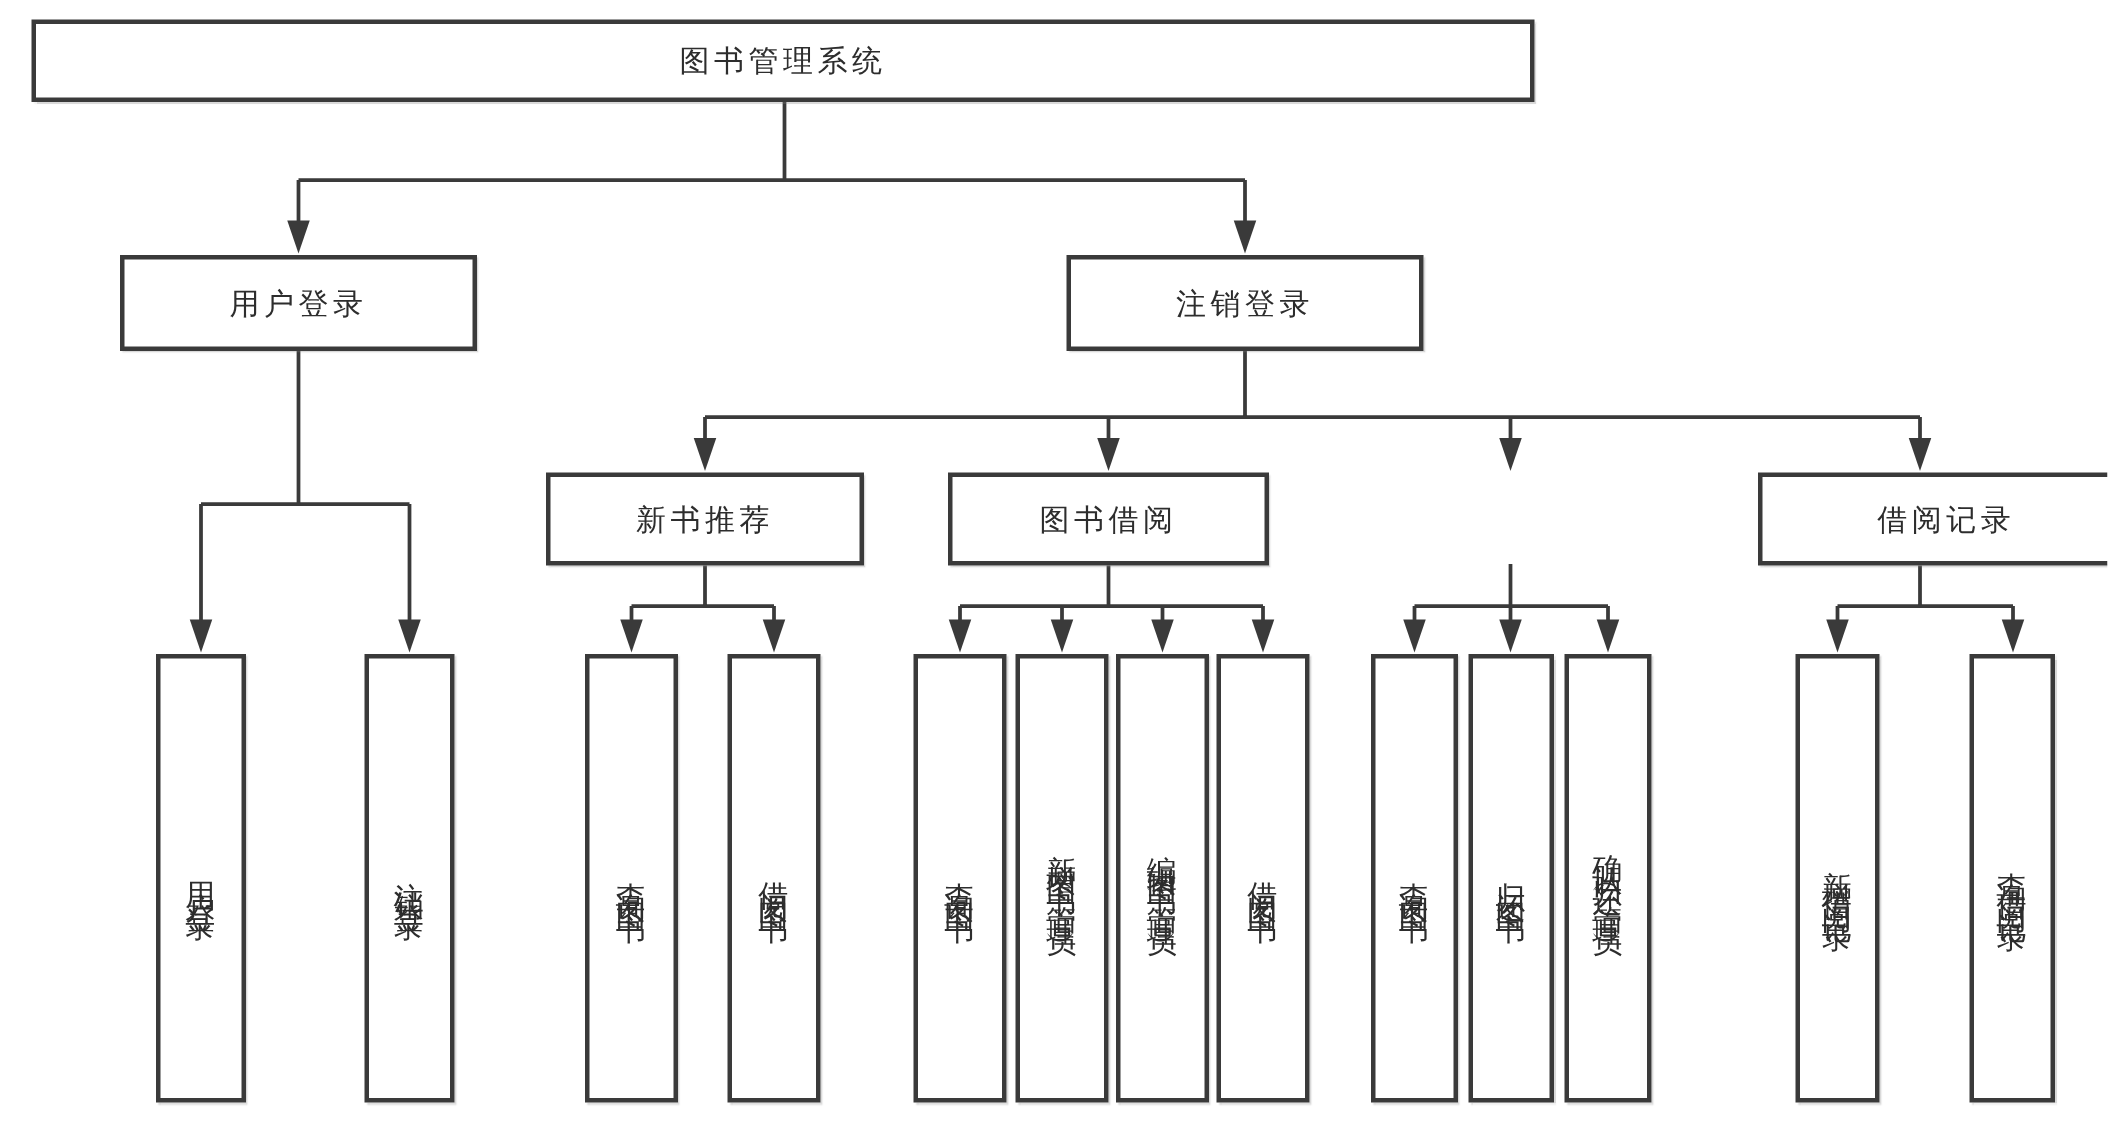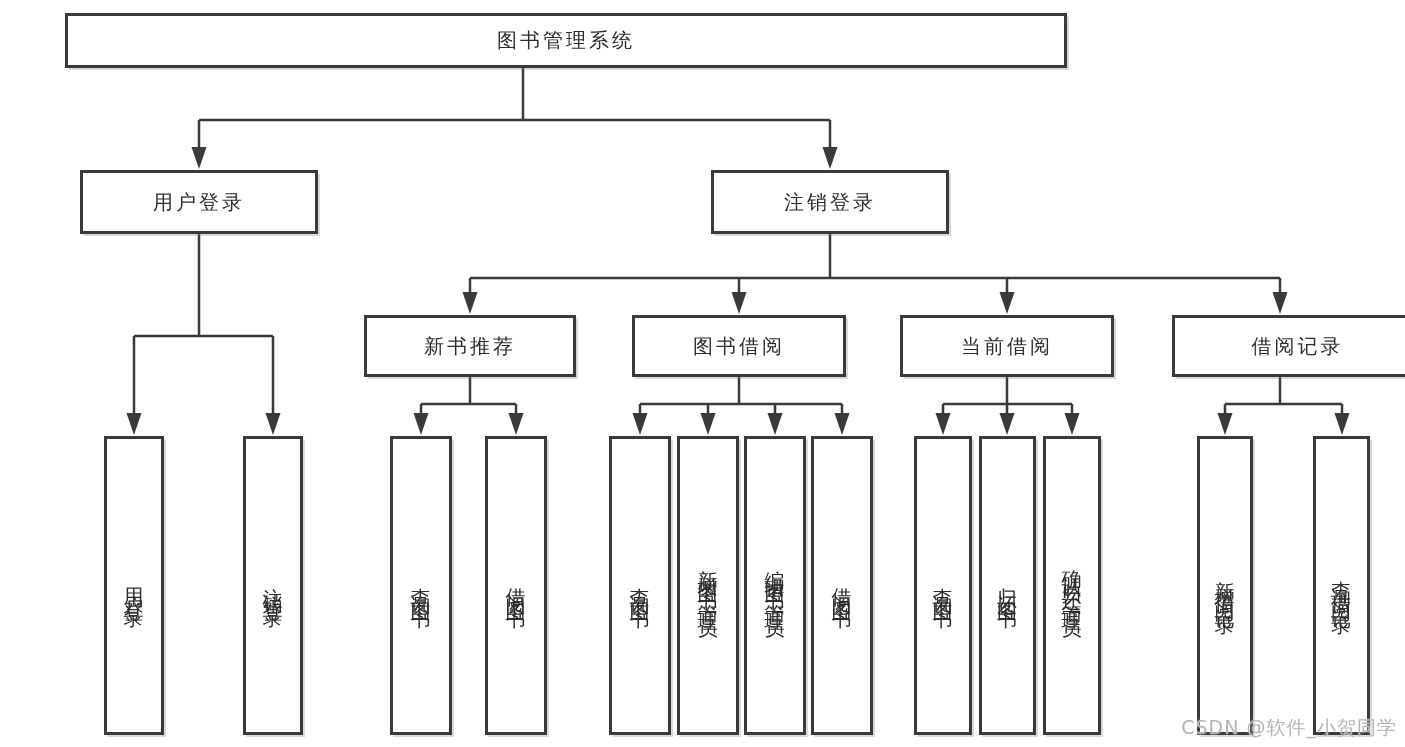--- a/index.html
+++ b/index.html
@@ -24,21 +24,21 @@
   .h-node { font-size:20px; letter-spacing:3px; white-space:nowrap; }
 
   .leaf { top:436px; height:299px; }
   .leaf .vtext {
     writing-mode:vertical-rl; text-orientation:mixed;
     font-size:20px; letter-spacing:7px; line-height:1.1;
     color:#2d2d2d;
   }
 
   
-  #n-root       { left:21px;   top:13px;  width:1002px; height:55px;margin-left:44px; }
+  #n-root       { left:21px;   top:13px;  width:1002px; height:55px; }
   #n-user-login { left:80px;   top:170px; width:238px;  height:64px; }
   #n-book-mgmt  { left:711px;  top:170px; width:238px;  height:64px; }
   #n-new-books  { left:364px;  top:315px; width:212px;  height:62px;text-align:center; }
   #n-borrowing  { left:632px;  top:315px; width:214px;  height:62px; }
   #n-current    { left:900px;  top:315px; width:214px;  height:62px; }
   #n-records    { left:1172px; top:315px; width:251px;  height:62px; }
 
   
   #l1  { left:104px;  width:60px; }
   #l2  { left:243px;  width:60px; }
@@ -127,23 +127,20 @@
   <div class="node h-node" id="n-book-mgmt">
     <span>注销登录</span>
   </div>
 
   <div class="node h-node" id="n-new-books">
     <span>新书推荐</span>
   </div>
   <div class="node h-node" id="n-borrowing">
     <span>图书借阅</span>
   </div>
-  <div class="node h-node" id="n-current">
-    <span>当前借阅</span>
-  </div>
   <div class="node h-node" id="n-records">
     <span>借阅记录</span>
   </div>
 
   <div class="node leaf" id="l1">
     <span class="vtext">用户登录</span>
   </div>
   <div class="node leaf" id="l2">
     <span class="vtext">注销登录</span>
   </div>
@@ -174,14 +171,13 @@
   <div class="node leaf" id="l11">
     <span class="vtext">确认归还（管理员）</span>
   </div>
   <div class="node leaf" id="l12">
     <span class="vtext">新增借阅记录</span>
   </div>
   <div class="node leaf" id="l13">
     <span class="vtext">查询借阅记录</span>
   </div>
 
-  <div class="watermark">CSDN @软件_小贺同学</div>
 </div>
 
 </body></html>

